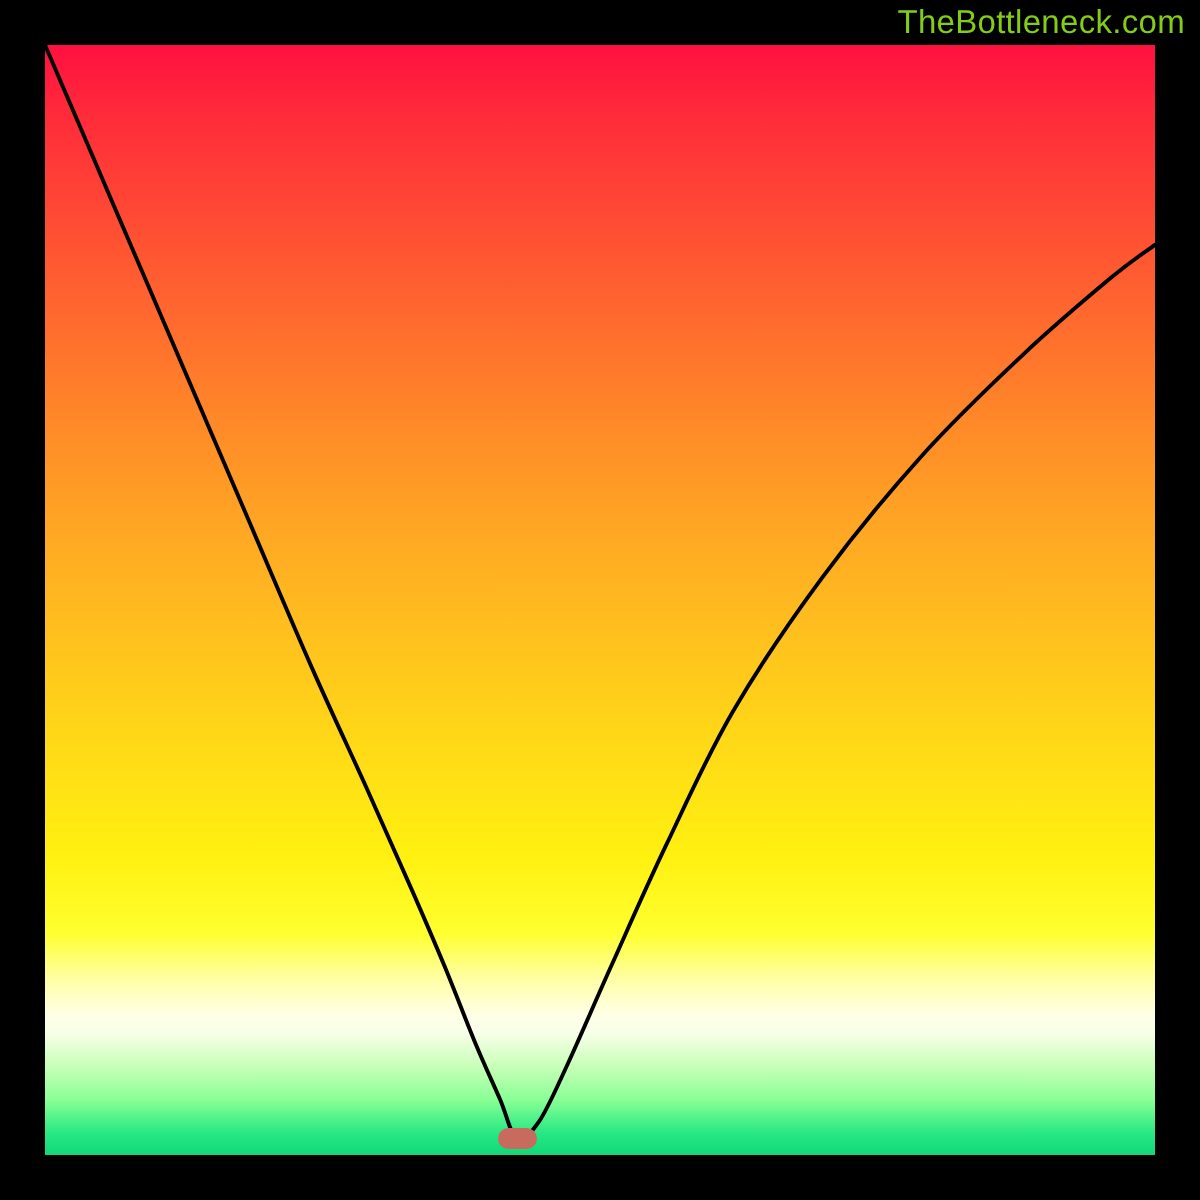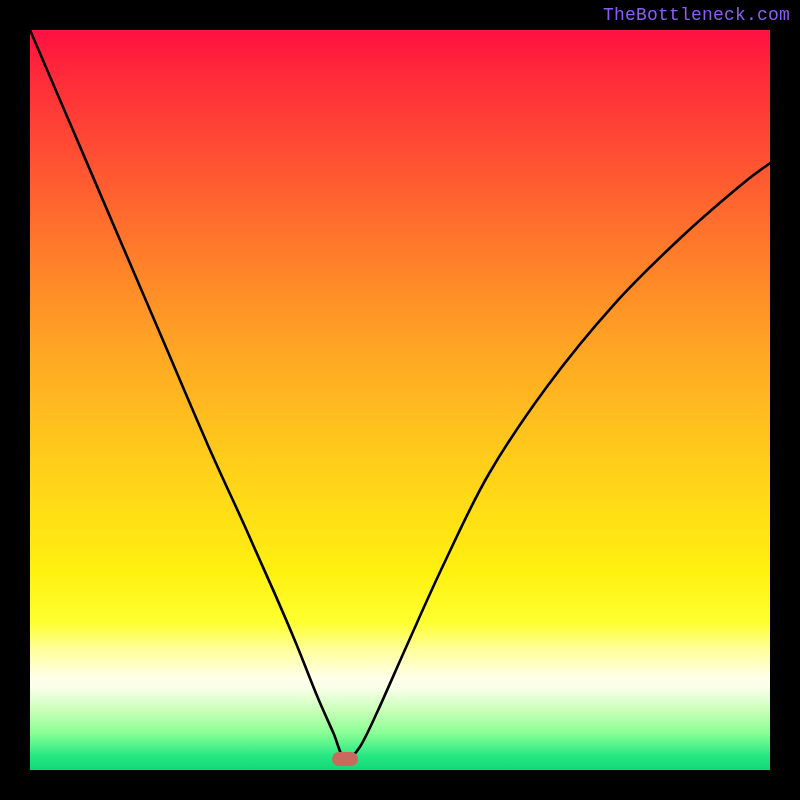--- a/index.html
+++ b/index.html
@@ -53,23 +53,23 @@
   }
   .marker {
     position: absolute;
     background: #c96a5e;
     border-radius: 7px;
   }
   .watermark {
     position: absolute;
     top: 4px;
     right: 10px;
-    color: #8b5cf6;
-    font-family: Liberation Mono, monospace;
-    font-size: 18px;
+    color: #84cc16;
+    font-family: Liberation Sans, sans-serif;
+    font-size: 22px;
     line-height: 22px;
     letter-spacing: 0.2px;
     user-select: none;
   }
 </style>
 </head>
 <body>
 
 <div class="stage">
   <div class="watermark">TheBottleneck.com</div>

